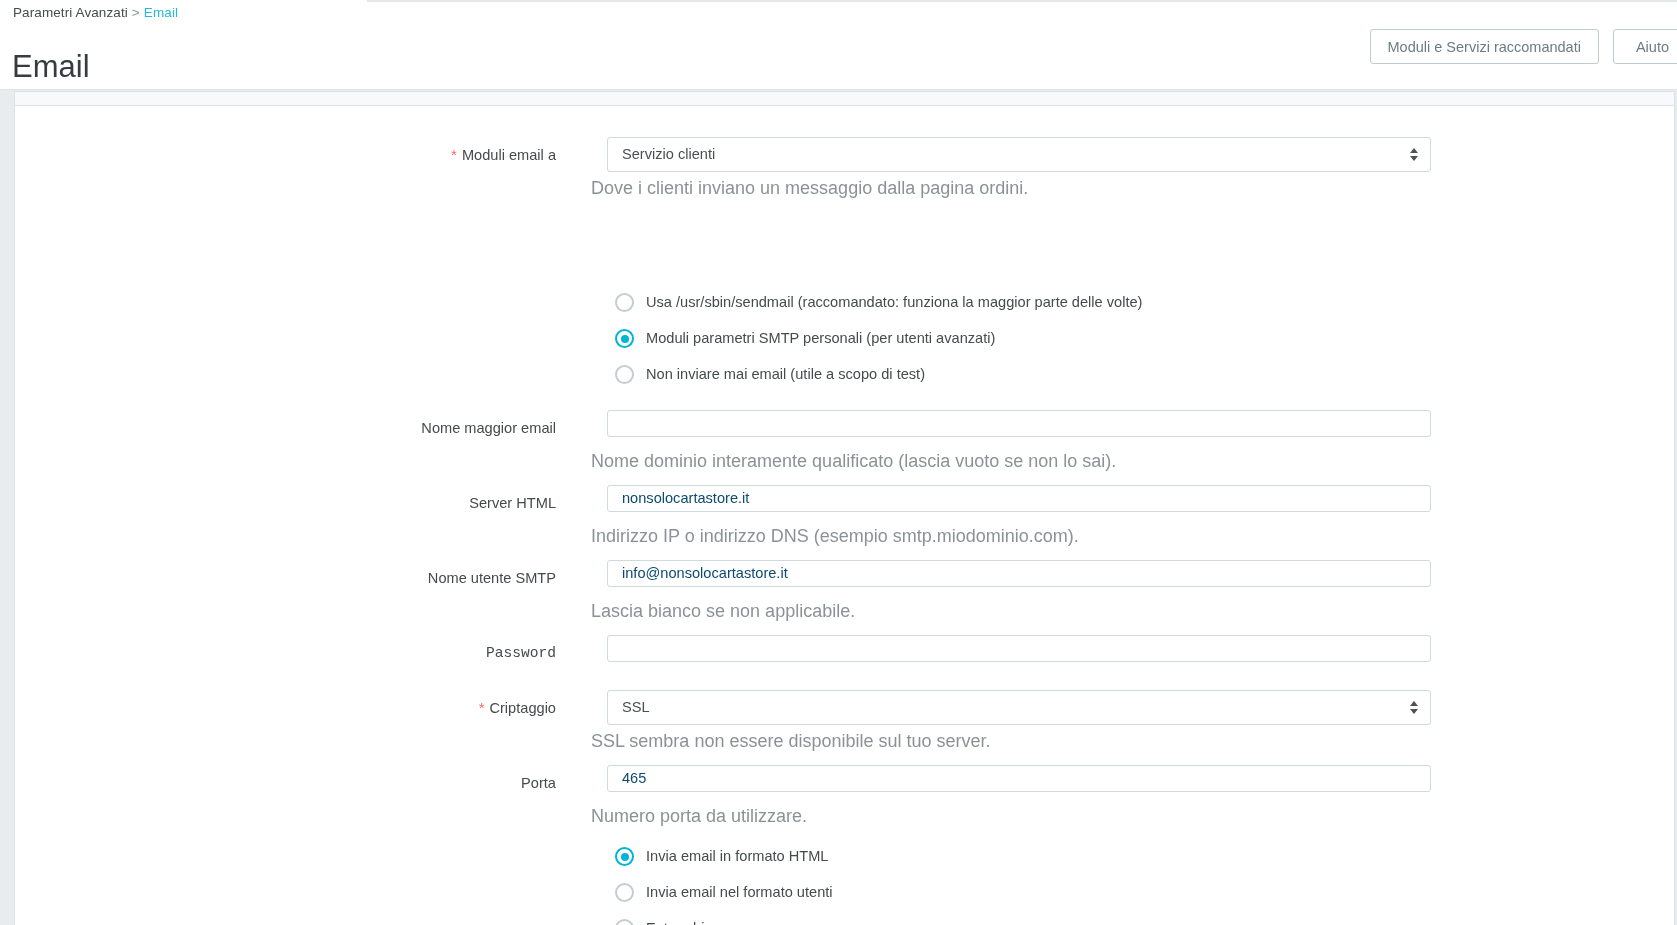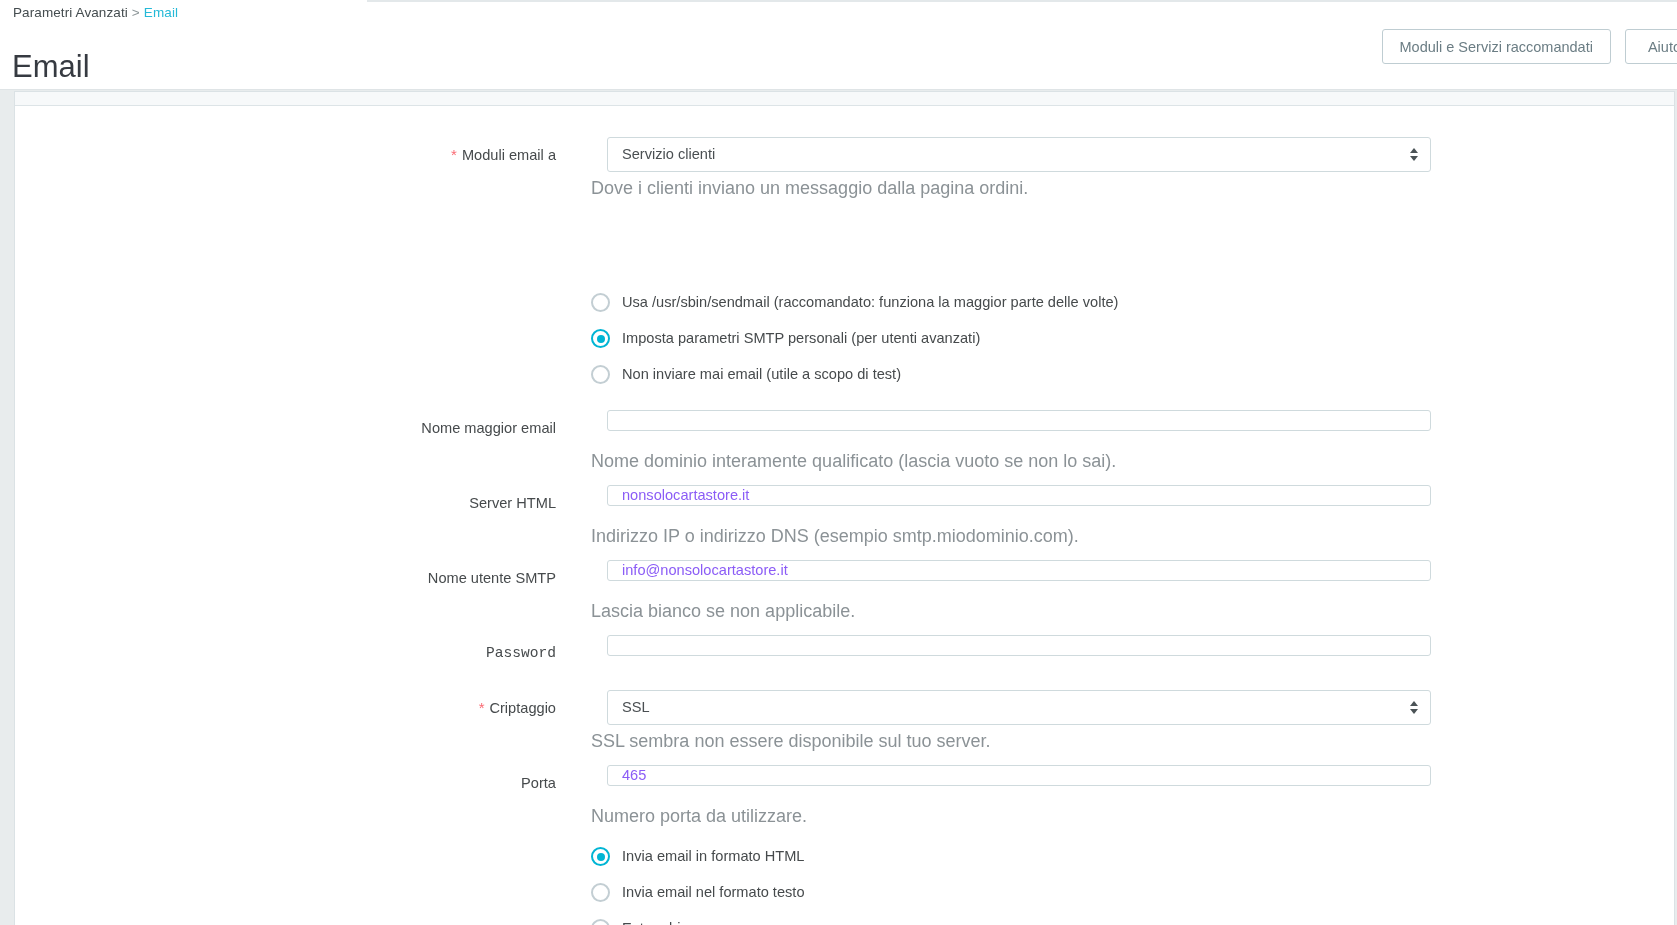--- a/index.html
+++ b/index.html
@@ -39,21 +39,21 @@
     color: #8d9698; padding: 0 4px;
   }
   .breadcrumb .crumb-current { color: #25b9d7; }
   .page-title {
     position: absolute; left: 12px; top: 27px;
     font-size: 31px; font-weight: 400;
     color: #363a41; line-height: 38px;
     white-space: nowrap;
   }
   .header-actions {
-    position: absolute; right: 0; top: 29px;
+    position: absolute; right: 12px; top: 29px;
     display: flex; align-items: flex-start;
   }
   .btn-outline {
     height: 35px;
     padding: 0 17px;
     display: inline-flex; align-items: center; justify-content: center;
     background: #ffffff;
     border: 1px solid #bfcdd2;
     border-radius: 3px;
     color: #6b7d84;
@@ -110,27 +110,27 @@
     color: #fa6a73;
     font-size: 15px;
     margin-right: 5px;
   }
   .f-control {
     position: absolute;
     left: 592px; width: 824px;
   }
   .inp {
     display: block;
-    width: 824px; height: 21px;
+    width: 824px; height: 27px;
     border: 1px solid #cfdadd;
     border-radius: 3px;
     background: #ffffff;
     padding: 0 14px;
     font-size: 14.6px;
-    color: #8b5cf6;
+    color: #0c4a6e;
     font-family: "Liberation Sans", sans-serif;
     outline: none;
     line-height: 33px;
   }
   .inp::placeholder { color: #b6bfc3; }
   .sel-wrap { position: relative; width: 824px; }
   .sel {
     display: block;
     width: 824px; height: 35px;
     border: 1px solid #cfdadd;
@@ -170,21 +170,21 @@
     position: absolute;
     left: 576px;
     font-size: 18px;
     color: #8b9296;
     line-height: 18px;
     white-space: nowrap;
   }
 
   
   .radio-item {
-    position: absolute; left: 576px;
+    position: absolute; left: 600px;
     display: flex; align-items: center;
     cursor: pointer;
     white-space: nowrap;
   }
   .radio-dot {
     position: relative;
     width: 19px; height: 19px;
     border-radius: 50%;
     border: 2px solid #c3ced3;
     background: #ffffff;
@@ -250,21 +250,21 @@
         </div>
         <div class="f-help" style="top:42px;">Dove i clienti inviano un messaggio dalla pagina ordini.</div>
       </div>
 
       <div class="radio-item" style="top:186px;">
         <span class="radio-dot"></span>
         <span class="radio-label">Usa /usr/sbin/sendmail (raccomandato: funziona la maggior parte delle volte)</span>
       </div>
       <div class="radio-item on" style="top:222px;">
         <span class="radio-dot"></span>
-        <span class="radio-label">Imposta parametri SMTP personali (per utenti avanzati)</span>
+        <span class="radio-label">Moduli parametri SMTP personali (per utenti avanzati)</span>
       </div>
       <div class="radio-item" style="top:258px;">
         <span class="radio-dot"></span>
         <span class="radio-label">Non inviare mai email (utile a scopo di test)</span>
       </div>
 
       <div class="form-row" style="top:303px;">
         <div class="f-label" style="top:8px;">Nome maggior email</div>
         <div class="f-control">
           <input class="inp" type="text" value="" style="">
@@ -318,21 +318,21 @@
         </div>
         <div class="f-help" style="top:42px;">Numero porta da utilizzare.</div>
       </div>
 
       <div class="radio-item on" style="top:740px;">
         <span class="radio-dot"></span>
         <span class="radio-label">Invia email in formato HTML</span>
       </div>
       <div class="radio-item" style="top:776px;">
         <span class="radio-dot"></span>
-        <span class="radio-label">Invia email nel formato testo</span>
+        <span class="radio-label">Invia email nel formato utenti</span>
       </div>
       <div class="radio-item" style="top:812px;">
         <span class="radio-dot"></span>
         <span class="radio-label">Entrambi</span>
       </div>
 
     </div>
   </div>
 </div>
 

